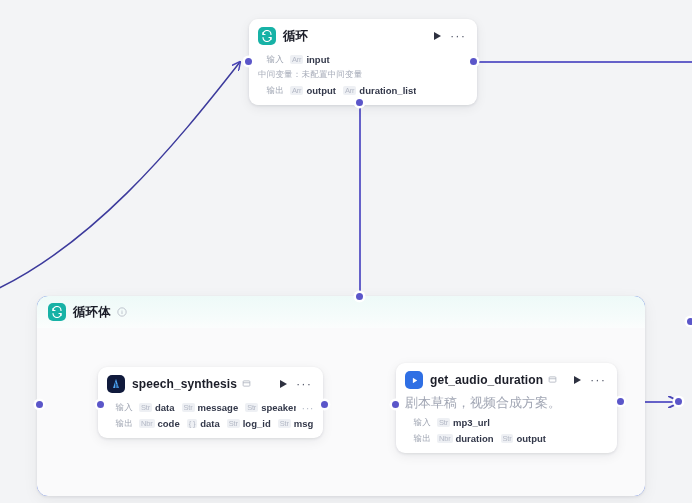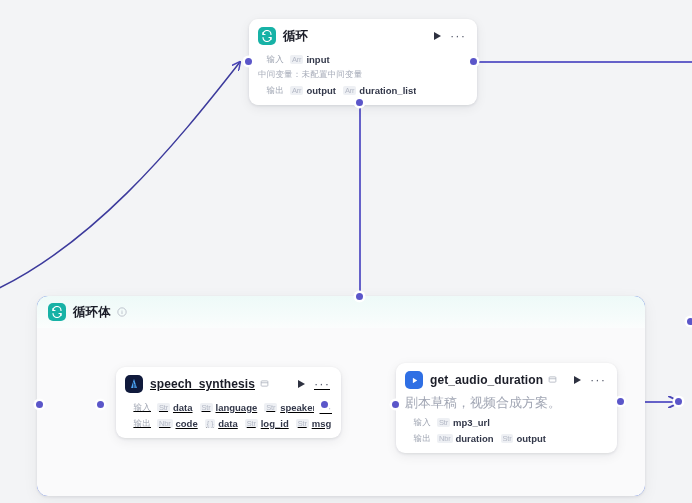--- a/index.html
+++ b/index.html
@@ -177,23 +177,22 @@
     padding-left: 11px;
   }
   #loop-body-inner {
     position: absolute;
     left: 0; right: 0; top: 32px; bottom: 0;
     background: #fafafb;
   }
 
   
   #node-speech {
-    left: 116px; top: 367px;
+    left: 98px; top: 367px;
     width: 225px;
-    text-decoration: underline;
   }
   #node-audio {
     left: 396px; top: 363px;
     width: 221px;
   }
 
   
   .port {
     position: absolute;
     width: 7px; height: 7px;
@@ -334,21 +333,21 @@
 
       <div class="row">
         <span class="row-label">输入</span>
         <span class="row-items">
           <span class="chip">
             <span class="chip-type">Str</span>
             <span class="chip-name">data</span>
           </span>
           <span class="chip">
             <span class="chip-type">Str</span>
-            <span class="chip-name">language</span>
+            <span class="chip-name">message</span>
           </span>
           <span class="chip">
             <span class="chip-type">Str</span>
             <span class="chip-name">speaker_id</span>
           </span>
         </span>
         <span class="row-ellipsis">···</span>
       </div>
 
       <div class="row">

